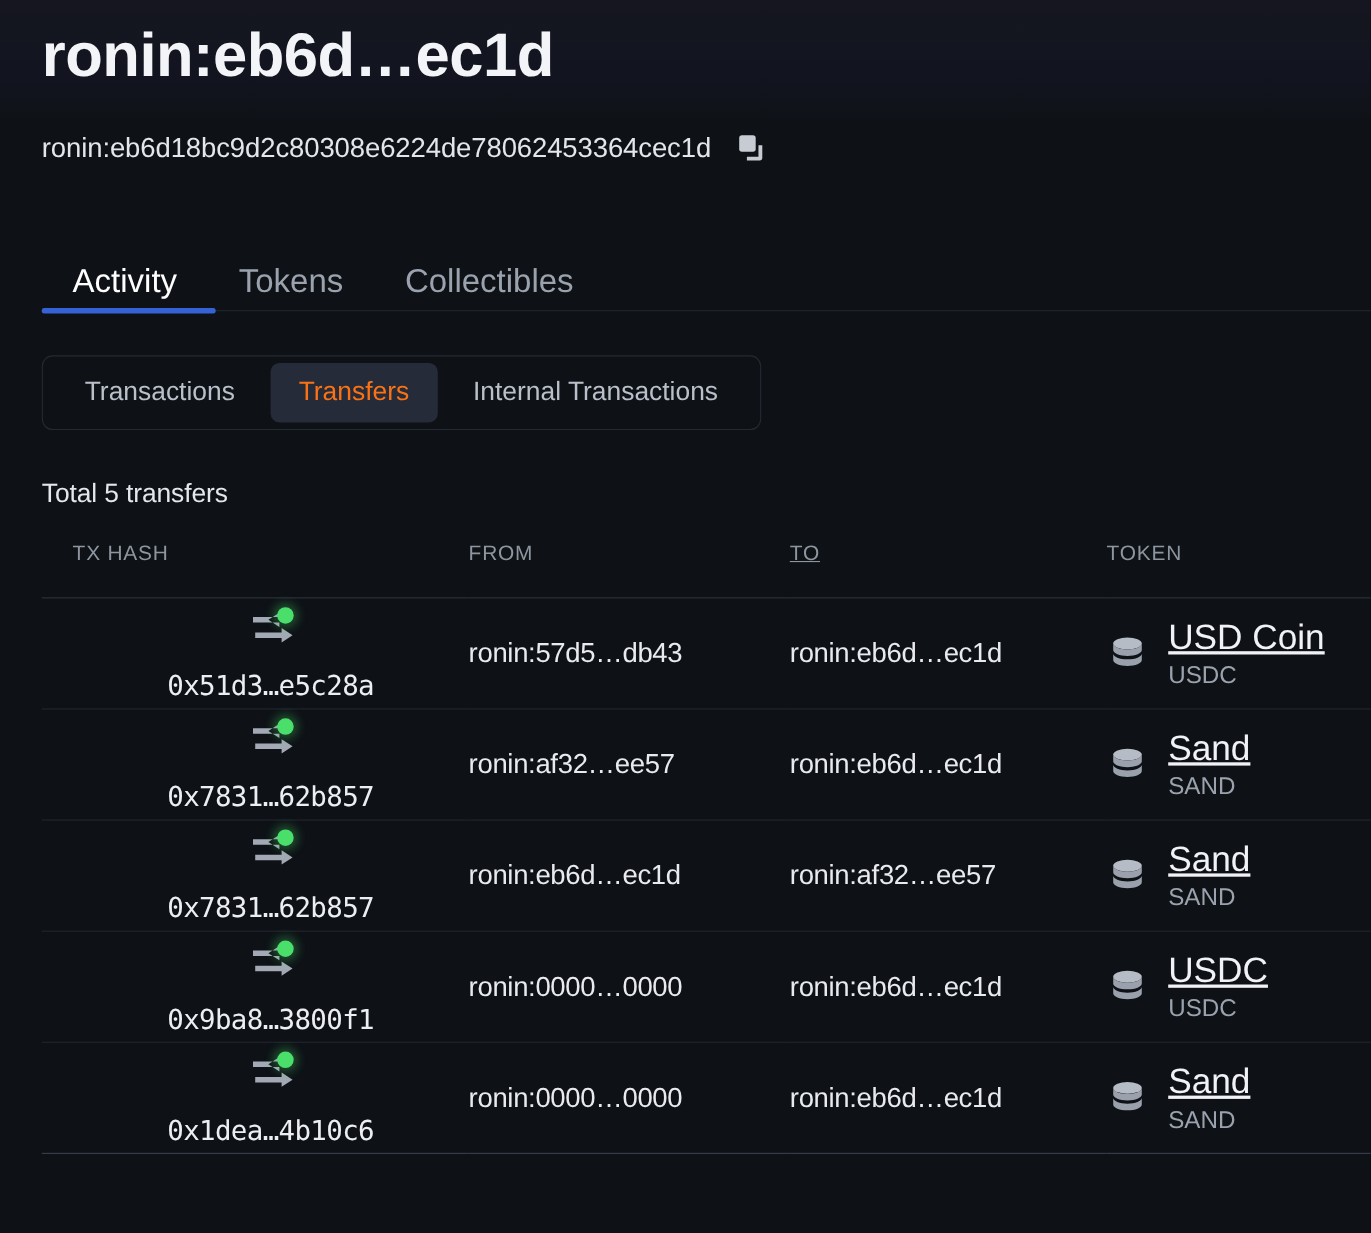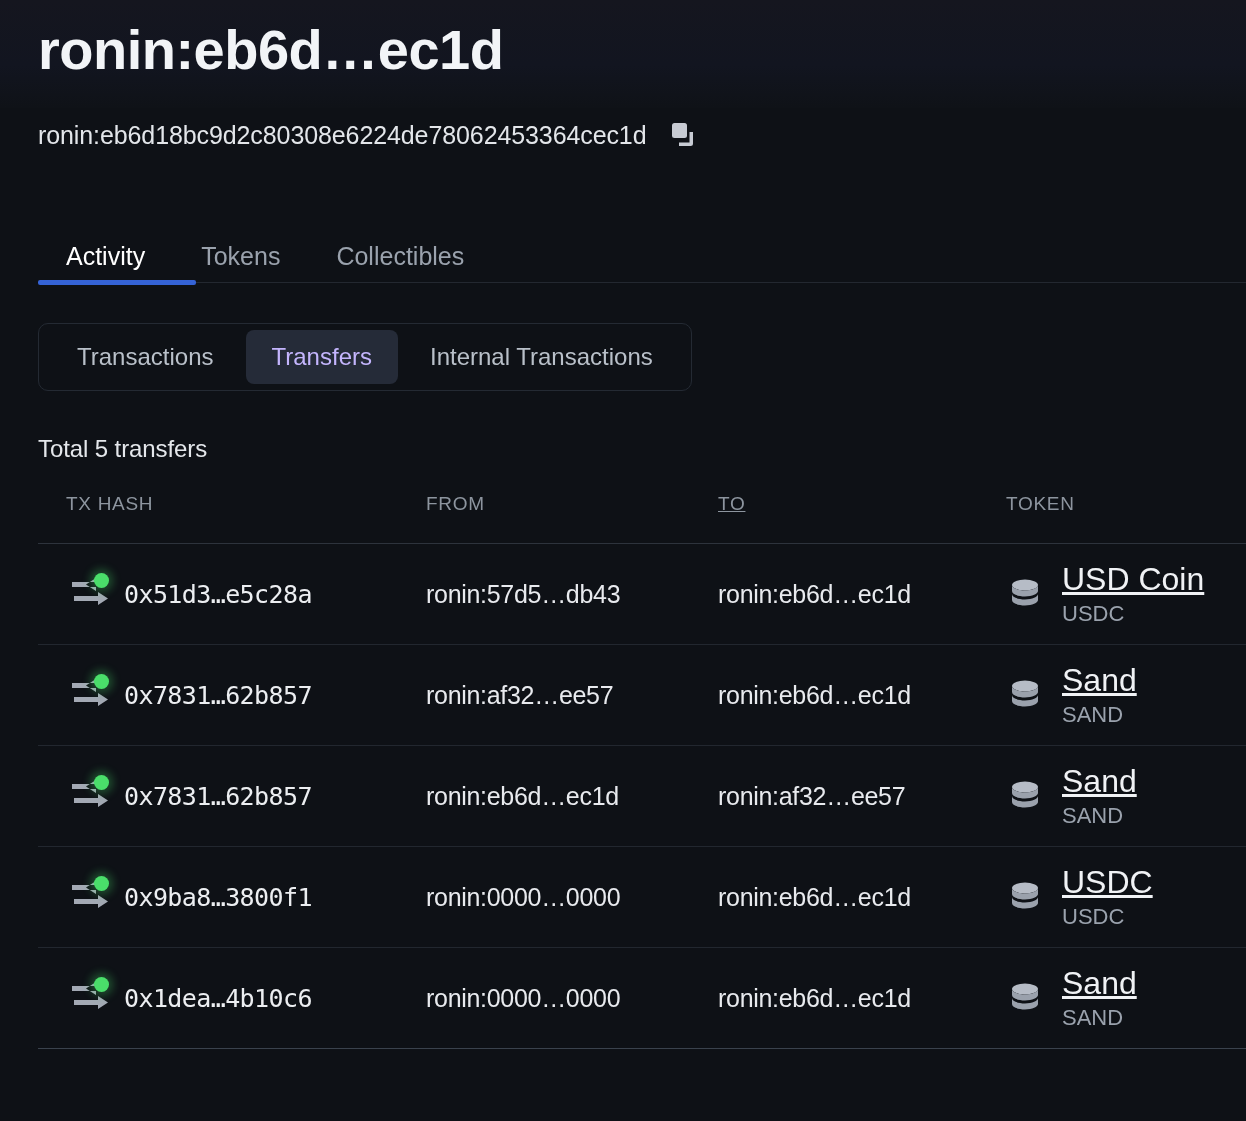--- a/index.html
+++ b/index.html
@@ -76,21 +76,21 @@
 
   
   .tabs {
     display: flex;
     align-items: flex-end;
     margin-top: 75px;
     height: 46px;
     position: relative;
   }
   .tab {
-    font-size: 25px;
+    font-size: 30px;
     color: #9aa2ad;
     padding: 0 28px 0 28px;
     cursor: pointer;
     line-height: 30px;
     white-space: nowrap;
   }
   .tab:first-child { padding-left: 28px; }
   .tab.active {
     color: #ffffff;
     font-weight: 500;
@@ -128,21 +128,21 @@
     font-size: 24px;
     color: #b9c0c9;
     padding: 13px 26px;
     border-radius: 8px;
     cursor: pointer;
     white-space: nowrap;
     line-height: 28px;
   }
   .seg.active {
     background: #252b38;
-    color: #c4b5fd;
+    color: #f97316;
     font-weight: 500;
   }
 
   
   .total-line {
     margin-top: 44px;
     font-size: 24px;
     color: #e4e7eb;
     letter-spacing: -0.1px;
   }
@@ -174,20 +174,21 @@
     height: 100px;
     vertical-align: middle;
   }
   .tbl tbody tr:last-child td { border-bottom: 1px solid #3a424d; }
 
   .hash-cell {
     display: flex;
     align-items: center;
     gap: 14px;
     padding-left: 28px;
+    flex-direction: column;
   }
   .hash-text {
     font-family: "DejaVu Sans Mono", "Liberation Mono", monospace;
     font-size: 25px;
     color: #eceef1;
     letter-spacing: -0.6px;
     cursor: pointer;
     white-space: nowrap;
   }
   .addr-text {

